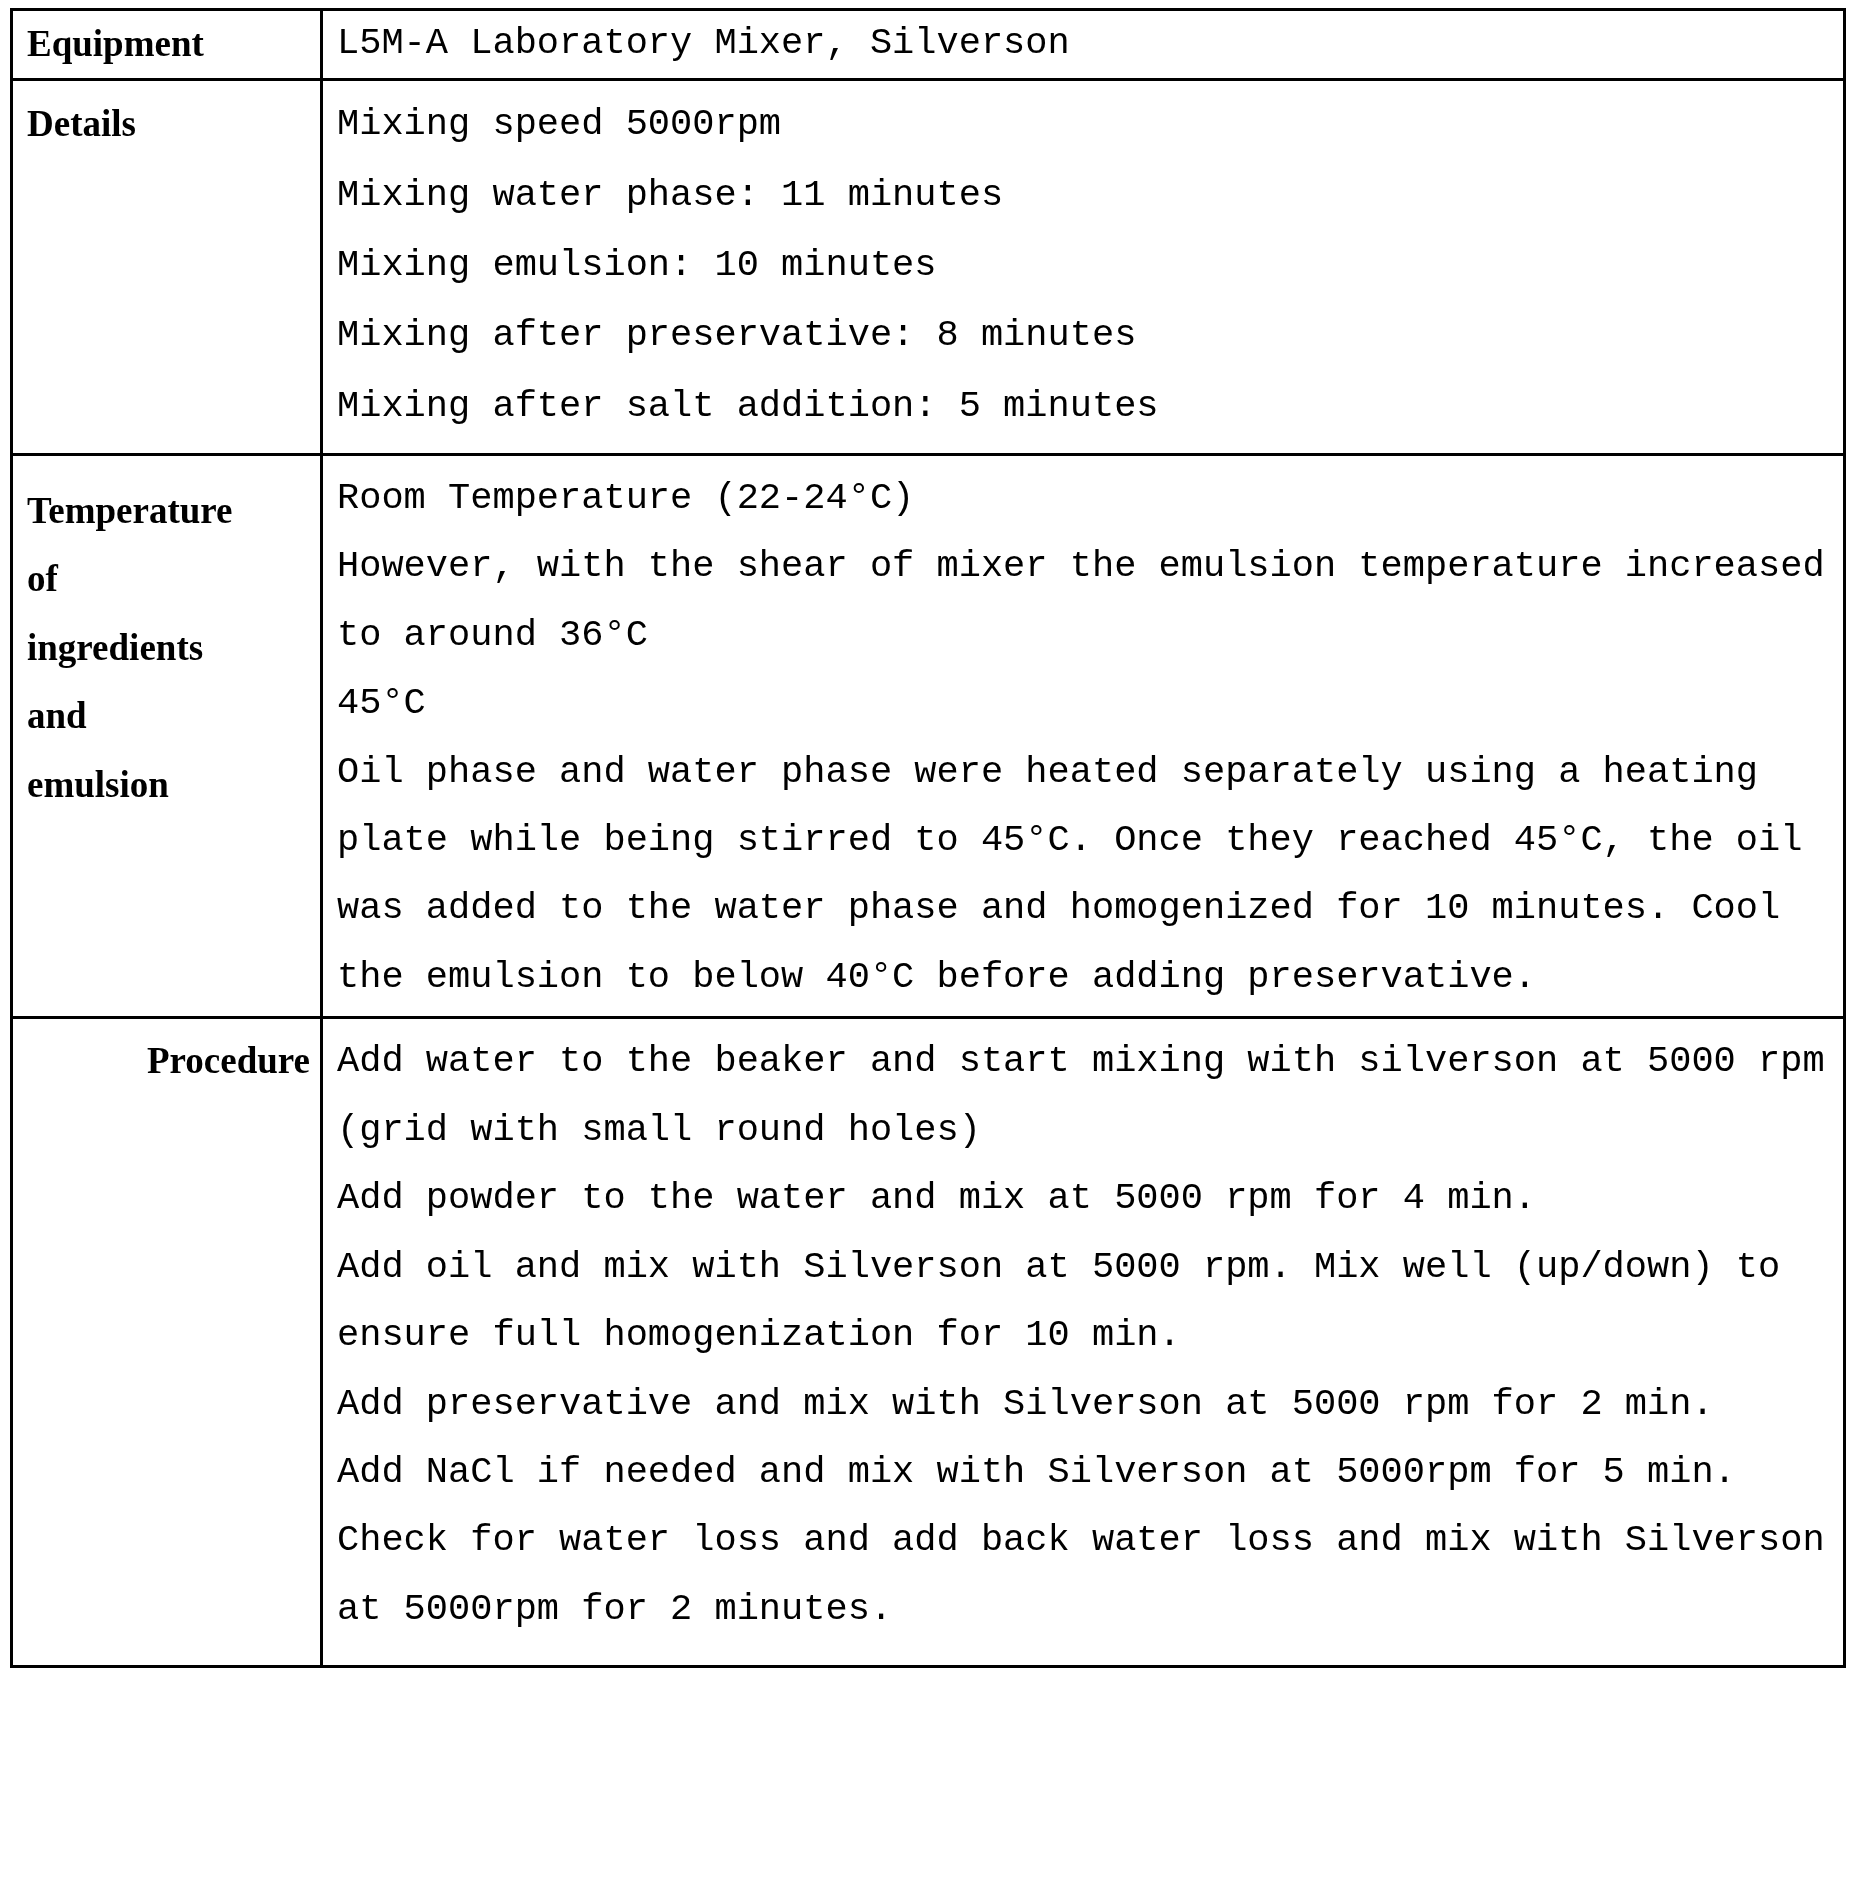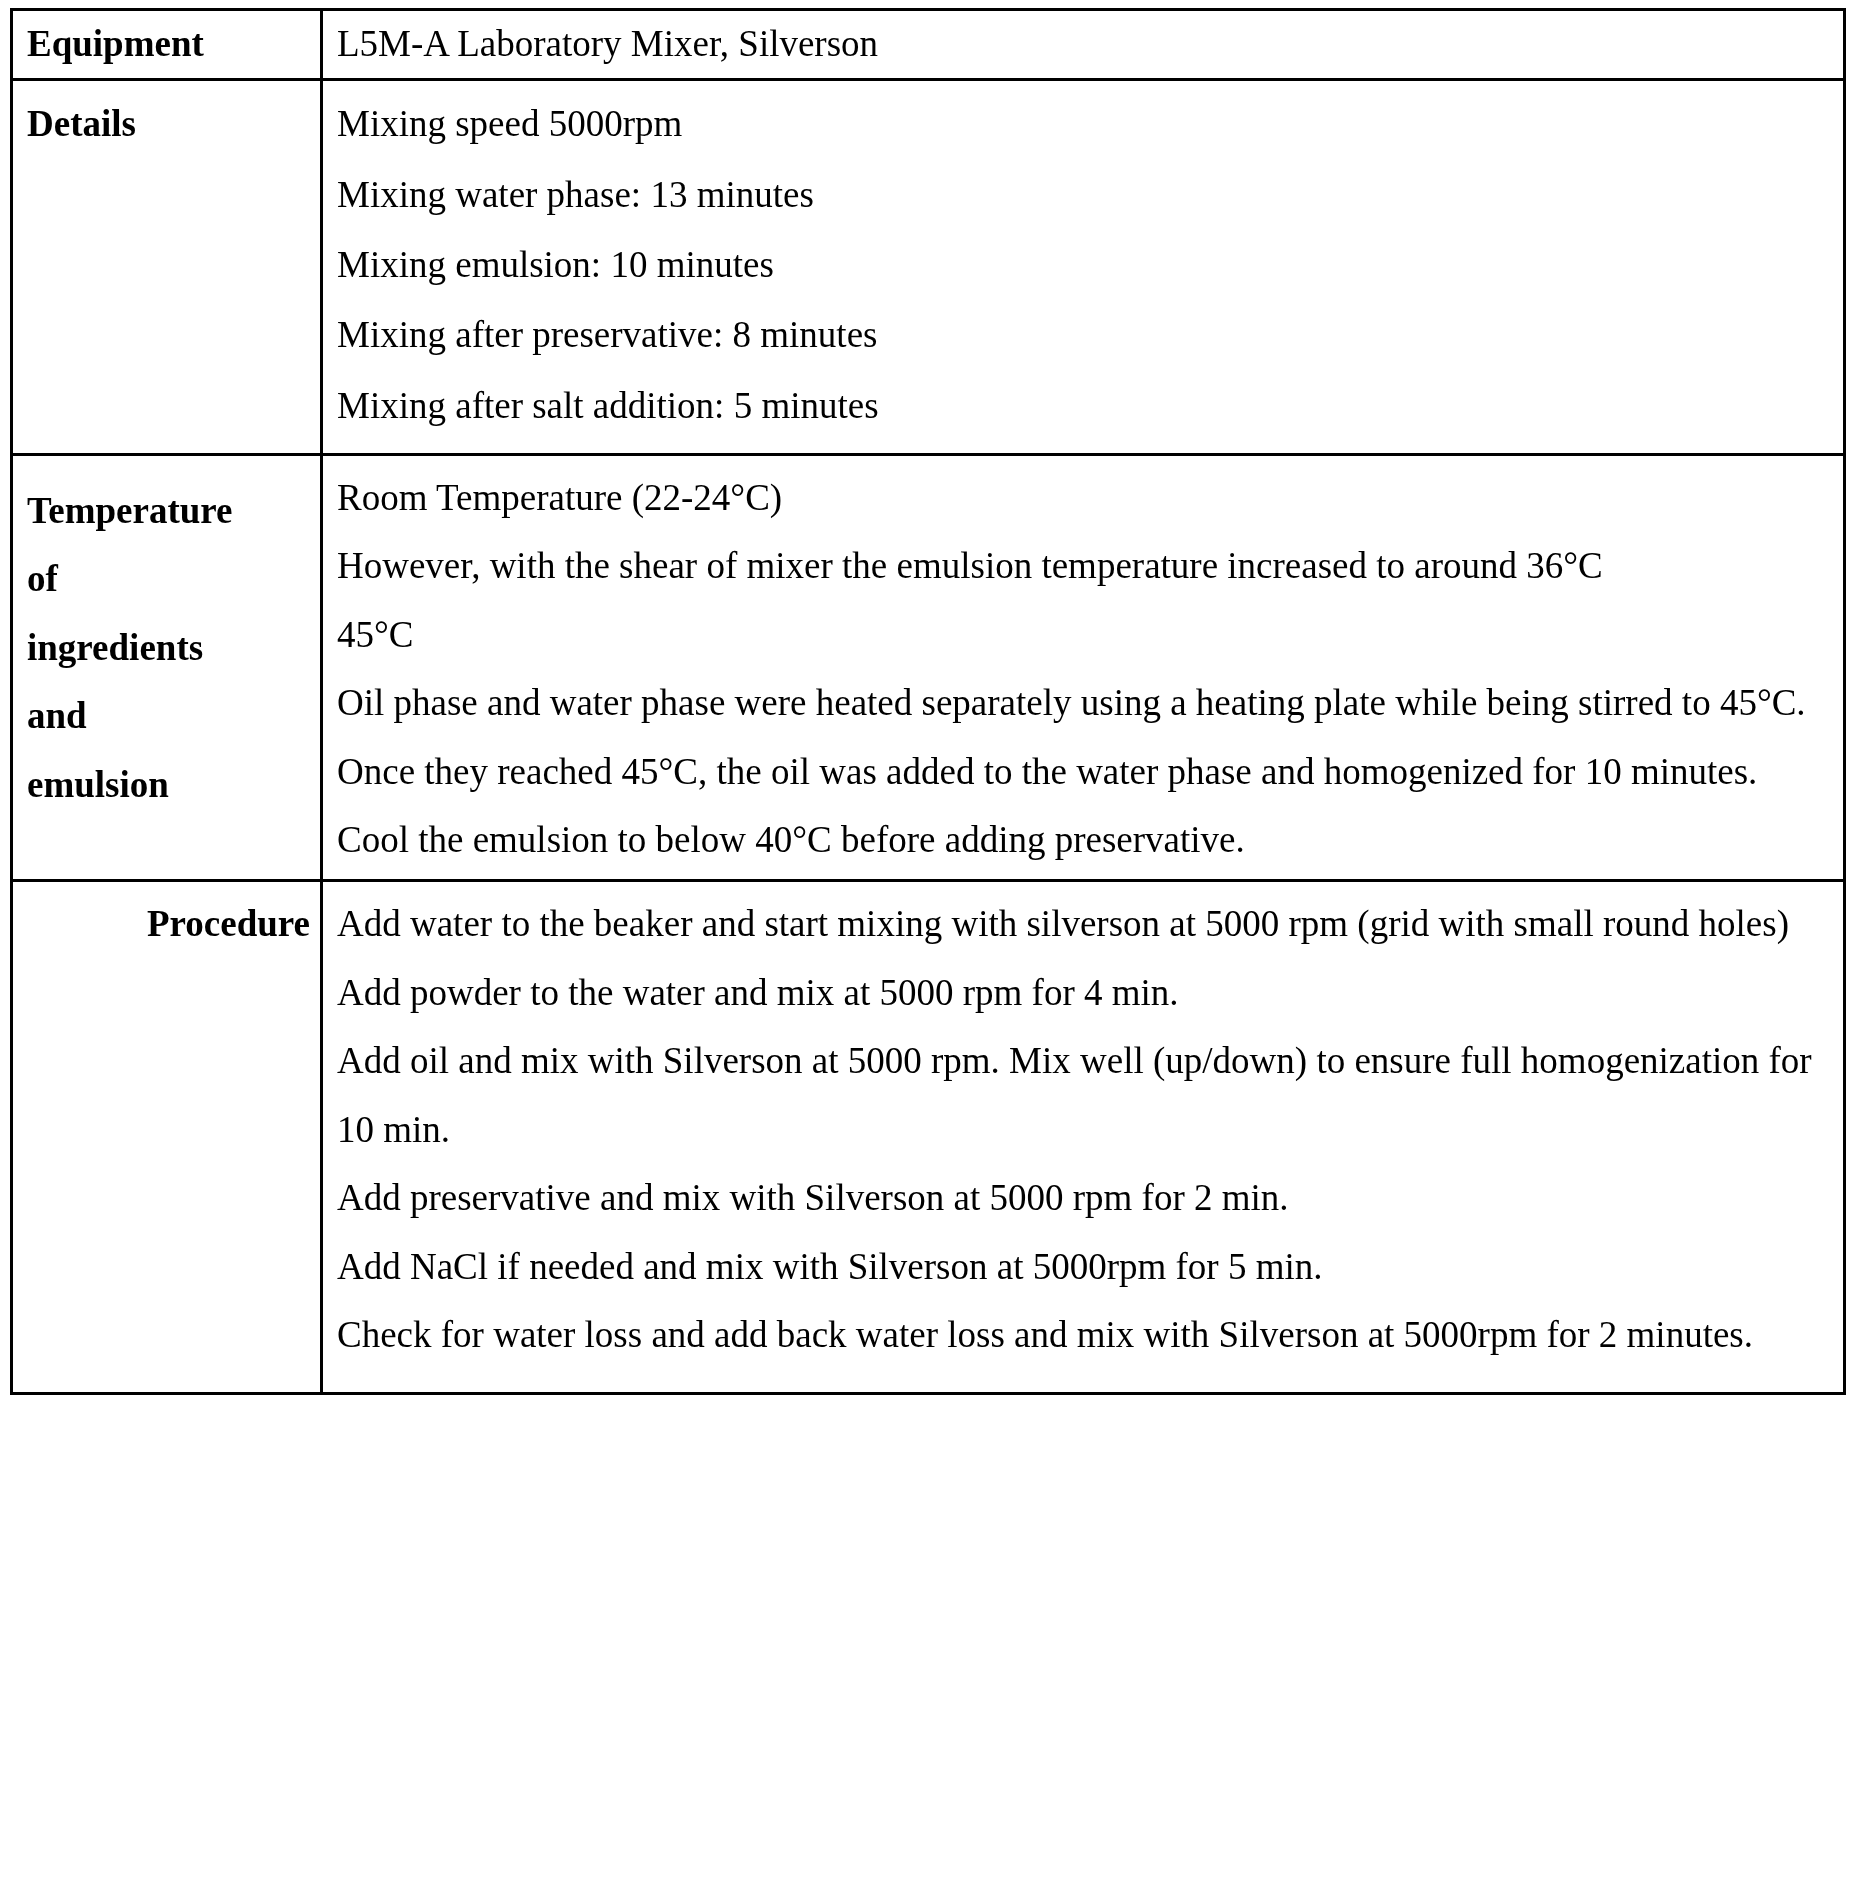--- a/index.html
+++ b/index.html
@@ -43,20 +43,21 @@
   .label-cell {
     font-weight: bold;
     font-size: 37px;
     line-height: 1.82;
     padding-left: 16px;
   }
 
   .value-cell {
     font-size: 37px;
     line-height: 1.82;
+    font-family: Liberation Mono, monospace;
   }
 
   .line {
     display: block;
     white-space: pre-wrap;
   }
 
   .para {
     display: block;
     white-space: normal;
@@ -111,21 +112,21 @@
           <span class="line">L5M-A Laboratory Mixer, Silverson</span>
         </td>
       </tr>
 
       <tr class="row-details">
         <td class="label-cell">
           <span class="line">Details</span>
         </td>
         <td class="value-cell">
           <span class="line">Mixing speed 5000rpm</span>
-          <span class="line">Mixing water phase: 13 minutes</span>
+          <span class="line">Mixing water phase: 11 minutes</span>
           <span class="line">Mixing emulsion: 10 minutes</span>
           <span class="line">Mixing after preservative: 8 minutes</span>
           <span class="line">Mixing after salt addition: 5 minutes</span>
         </td>
       </tr>
 
       <tr class="row-temperature">
         <td class="label-cell">
           <span class="label-word">Temperature</span>
           <span class="label-word">of</span>

